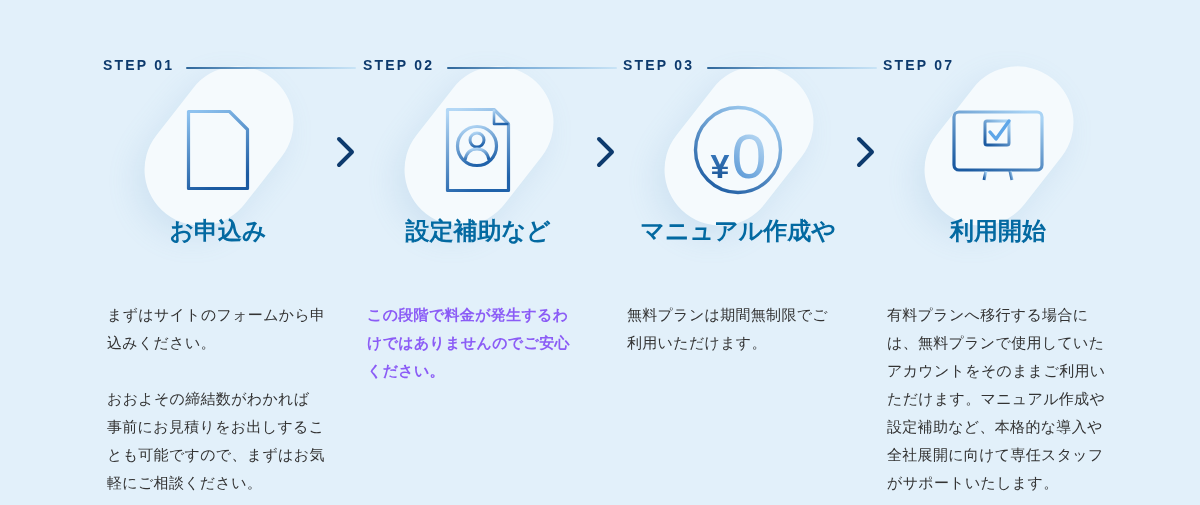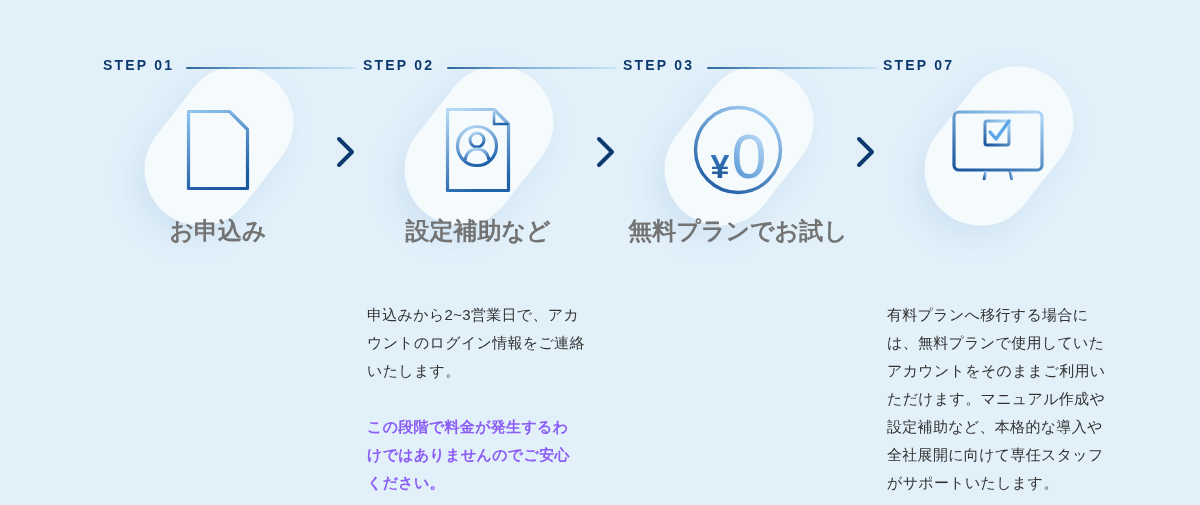--- a/index.html
+++ b/index.html
@@ -41,21 +41,21 @@
   .connector.l1{left:186px;}
   .connector.l2{left:447px;}
   .connector.l3{left:707px;}
 
   .icon-box{
     position:absolute;left:0;top:102px;width:222px;height:96px;
     display:flex;align-items:center;justify-content:center;z-index:1;
   }
   .step-title{
     position:absolute;left:0;top:215px;width:222px;z-index:1;
-    text-align:center;font-size:24px;font-weight:bold;color:#737373;
+    text-align:center;font-size:24px;font-weight:bold;color:#0369a1;
     white-space:nowrap;
   }
   .step-desc{
     position:absolute;left:0;top:273px;width:222px;z-index:1;
     font-size:15px;line-height:28px;letter-spacing:0.3px;color:#333333;
     white-space:pre-line;
   }
   .step-desc .p2.bold{font-weight:bold;color:#8b5cf6;}
   .chev{
     position:absolute;top:136px;z-index:1;
@@ -88,20 +88,26 @@
         </defs>
         <path d="M3.5 3.5 H44.5 L62.5 21.5 V80.5 H3.5 Z" stroke="url(#g1)" stroke-width="3.2" stroke-linejoin="round"></path>
         <line x1="14" y1="22" x2="50" y2="22" stroke="url(#g1)" stroke-width="3.2"></line>
         <line x1="14" y1="36.5" x2="50" y2="36.5" stroke="url(#g1)" stroke-width="3.2"></line>
         <line x1="14" y1="51" x2="50" y2="51" stroke="url(#g1)" stroke-width="3.2"></line>
         <line x1="14" y1="65" x2="50" y2="65" stroke="url(#g1)" stroke-width="3.2"></line>
       </svg>
     </div>
     <div class="step-title">お申込み</div>
     <div class="step-desc">
+      <div class="p1">まずはサイトのフォームから申
+込みください。</div>
+      <div class="p2">おおよその締結数がわかれば
+事前にお見積りをお出しするこ
+とも可能ですので、まずはお気
+軽にご相談ください。</div>
     </div>
   </div>
 
   <div class="chev a1">
     <svg width="22" height="32" viewBox="0 0 22 32" fill="none">
       <polyline points="4,3 17,16 4,29" stroke="#0d3a6d" stroke-width="4" stroke-linecap="round" stroke-linejoin="round"></polyline>
     </svg>
   </div>
 
   <div class="step-col c2">
@@ -119,23 +125,20 @@
         <path d="M50 3.5 V18 H64.5" stroke="url(#g2)" stroke-width="2.6" stroke-linejoin="round"></path>
         <circle cx="33" cy="40" r="19.5" stroke="url(#g2)" stroke-width="3.2"></circle>
         <circle cx="33" cy="34" r="7" stroke="url(#g2)" stroke-width="3"></circle>
         <path d="M21 54 C22.5 45.5 27 43 33 43 C39 43 43.5 45.5 45 54" stroke="url(#g2)" stroke-width="3"></path>
         <line x1="13" y1="68.5" x2="53" y2="68.5" stroke="url(#g2)" stroke-width="3.4"></line>
         <line x1="13" y1="77" x2="53" y2="77" stroke="url(#g2)" stroke-width="3.4"></line>
       </svg>
     </div>
     <div class="step-title">設定補助など</div>
     <div class="step-desc">
-      <div class="p1">申込みから2~3営業日で、アカ
-ウントのログイン情報をご連絡
-いたします。</div>
       <div class="p2 bold">この段階で料金が発生するわ
 けではありませんのでご安心
 ください。</div>
     </div>
   </div>
 
   <div class="chev a2">
     <svg width="22" height="32" viewBox="0 0 22 32" fill="none">
       <polyline points="4,3 17,16 4,29" stroke="#0d3a6d" stroke-width="4" stroke-linecap="round" stroke-linejoin="round"></polyline>
     </svg>
@@ -158,22 +161,24 @@
           <linearGradient id="g3z" x1="0.7" y1="0" x2="0.3" y2="1">
             <stop offset="0" stop-color="#c6e2f8"></stop>
               <stop offset="1" stop-color="#4e90d2"></stop>
           </linearGradient>
         </defs>
         <circle cx="46" cy="46" r="42.5" stroke="url(#g3c)" stroke-width="3.4"></circle>
         <text class="yen-text" x="28" y="74" text-anchor="middle" font-size="34" fill="url(#g3y)">¥</text>
         <text x="57" y="74" text-anchor="middle" font-size="63" fill="url(#g3z)">0</text>
       </svg>
     </div>
-    <div class="step-title">無料プランでお試し</div>
-    <div class="step-desc">
+    <div class="step-title">マニュアル作成や</div>
+    <div class="step-desc">
+      <div class="p2">無料プランは期間無制限でご
+利用いただけます。</div>
     </div>
   </div>
 
   <div class="chev a3">
     <svg width="22" height="32" viewBox="0 0 22 32" fill="none">
       <polyline points="4,3 17,16 4,29" stroke="#0d3a6d" stroke-width="4" stroke-linecap="round" stroke-linejoin="round"></polyline>
     </svg>
   </div>
 
   <div class="step-col c4">
@@ -190,20 +195,21 @@
         <rect x="3" y="3" width="88" height="58" rx="5" stroke="url(#g4)" stroke-width="3.2"></rect>
         <line x1="6" y1="46.5" x2="85" y2="46.5" stroke="url(#g4)" stroke-width="3.6"></line>
         <line x1="43" y1="53.5" x2="51" y2="53.5" stroke="url(#g4)" stroke-width="3" stroke-linecap="round"></line>
         <rect x="34" y="12" width="24" height="24" rx="2" stroke="url(#g4)" stroke-width="3"></rect>
         <polyline points="39,23 45,30 58,12" stroke="#5ea6e8" stroke-width="3.4" stroke-linecap="round" stroke-linejoin="round"></polyline>
         <line x1="35" y1="62" x2="33" y2="71" stroke="url(#g4)" stroke-width="3"></line>
         <line x1="59" y1="62" x2="61" y2="71" stroke="url(#g4)" stroke-width="3"></line>
         <line x1="25" y1="72.5" x2="69" y2="72.5" stroke="url(#g4)" stroke-width="3.4" stroke-linecap="round"></line>
       </svg>
     </div>
+    <div class="step-title">利用開始</div>
     <div class="step-desc">
       <div class="p1">有料プランへ移行する場合に
 は、無料プランで使用していた
 アカウントをそのままご利用い
 ただけます。マニュアル作成や
 設定補助など、本格的な導入や
 全社展開に向けて専任スタッフ
 がサポートいたします。</div>
       <div class="p2"></div>
     </div>

